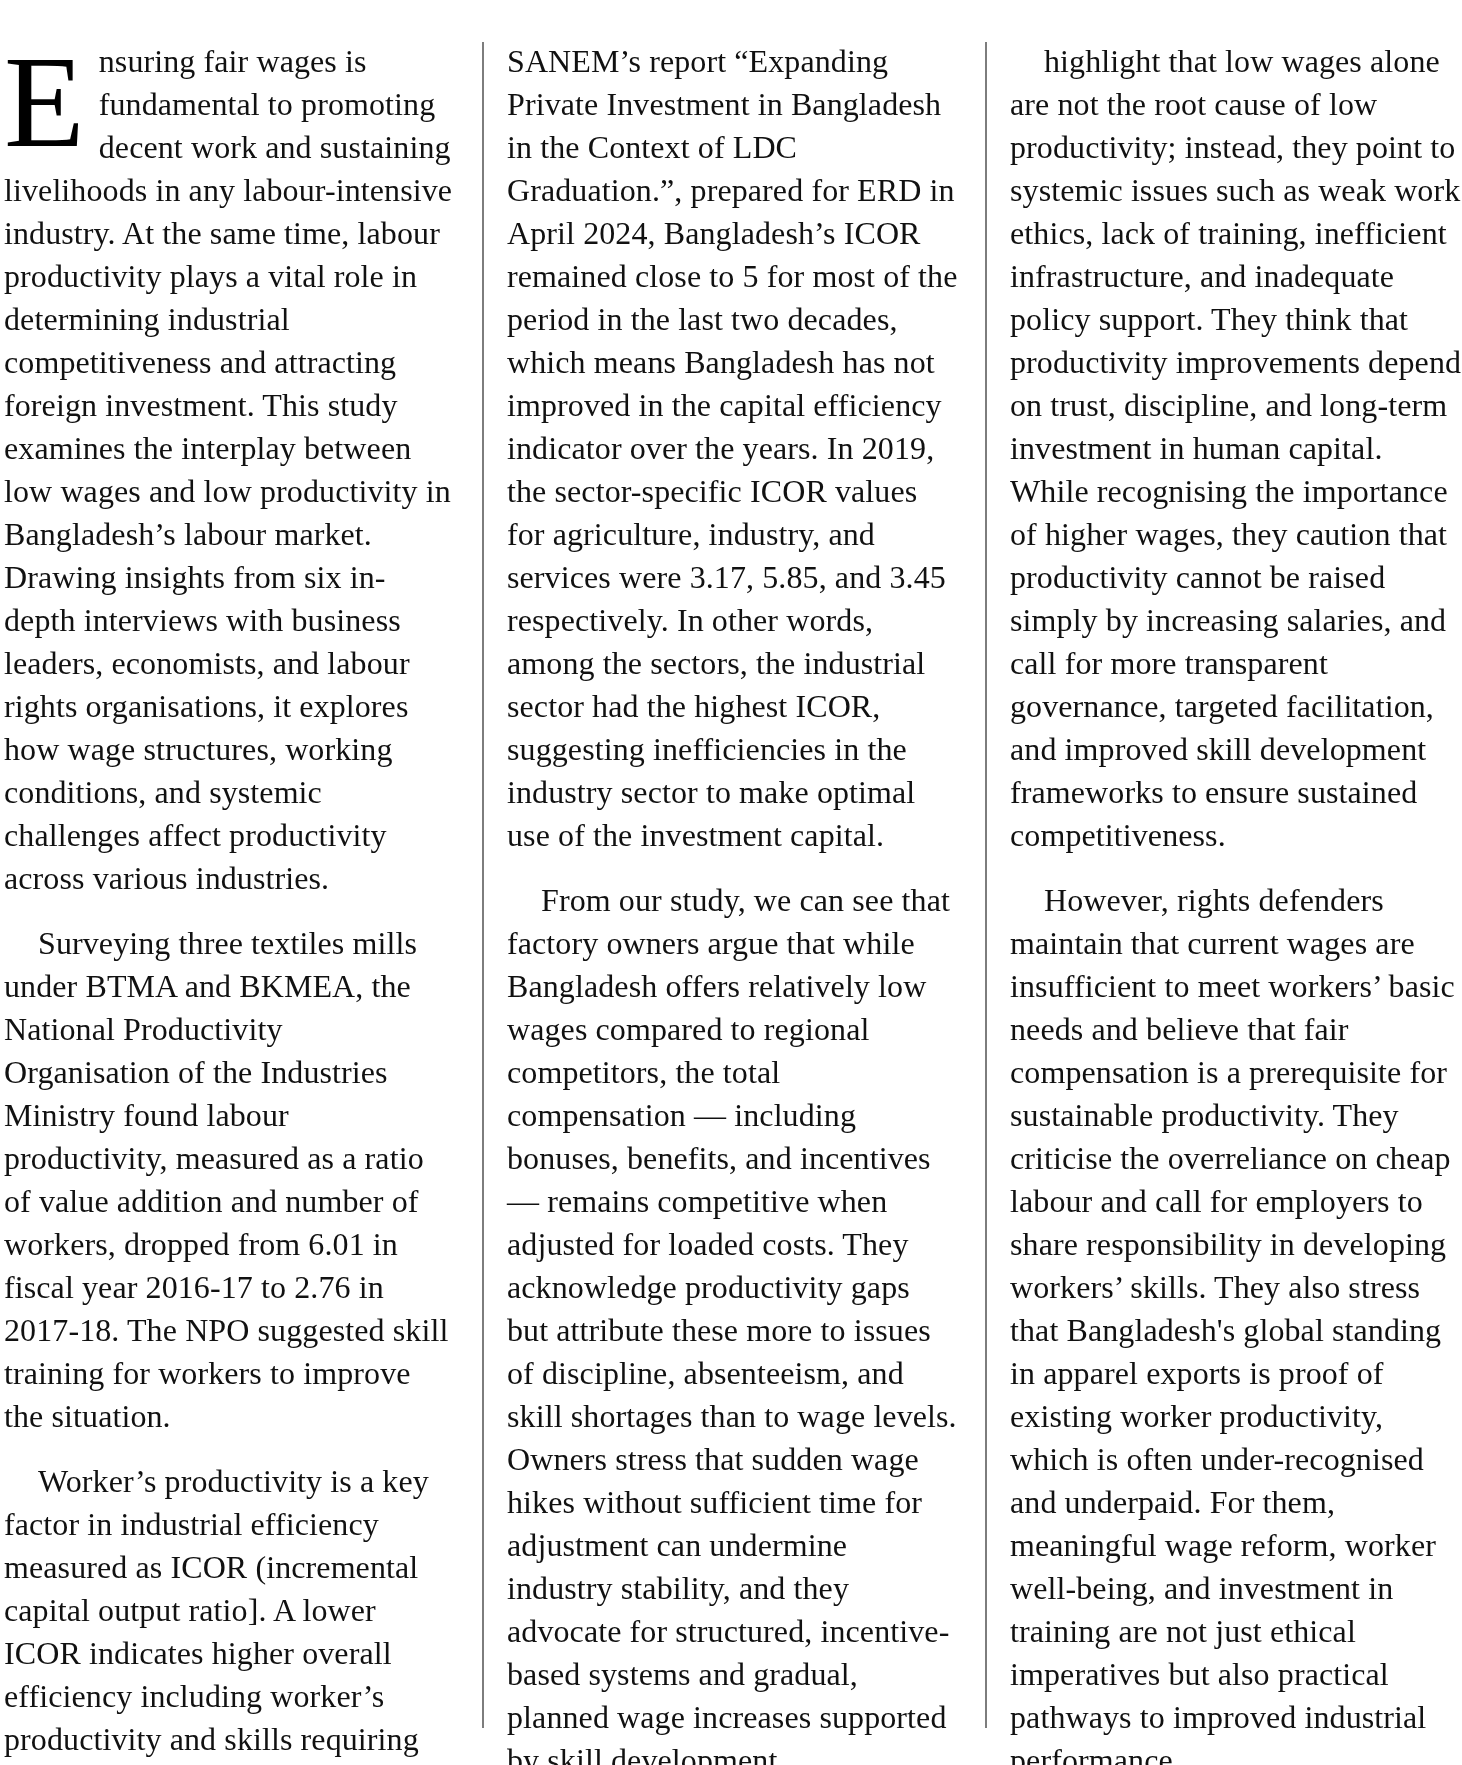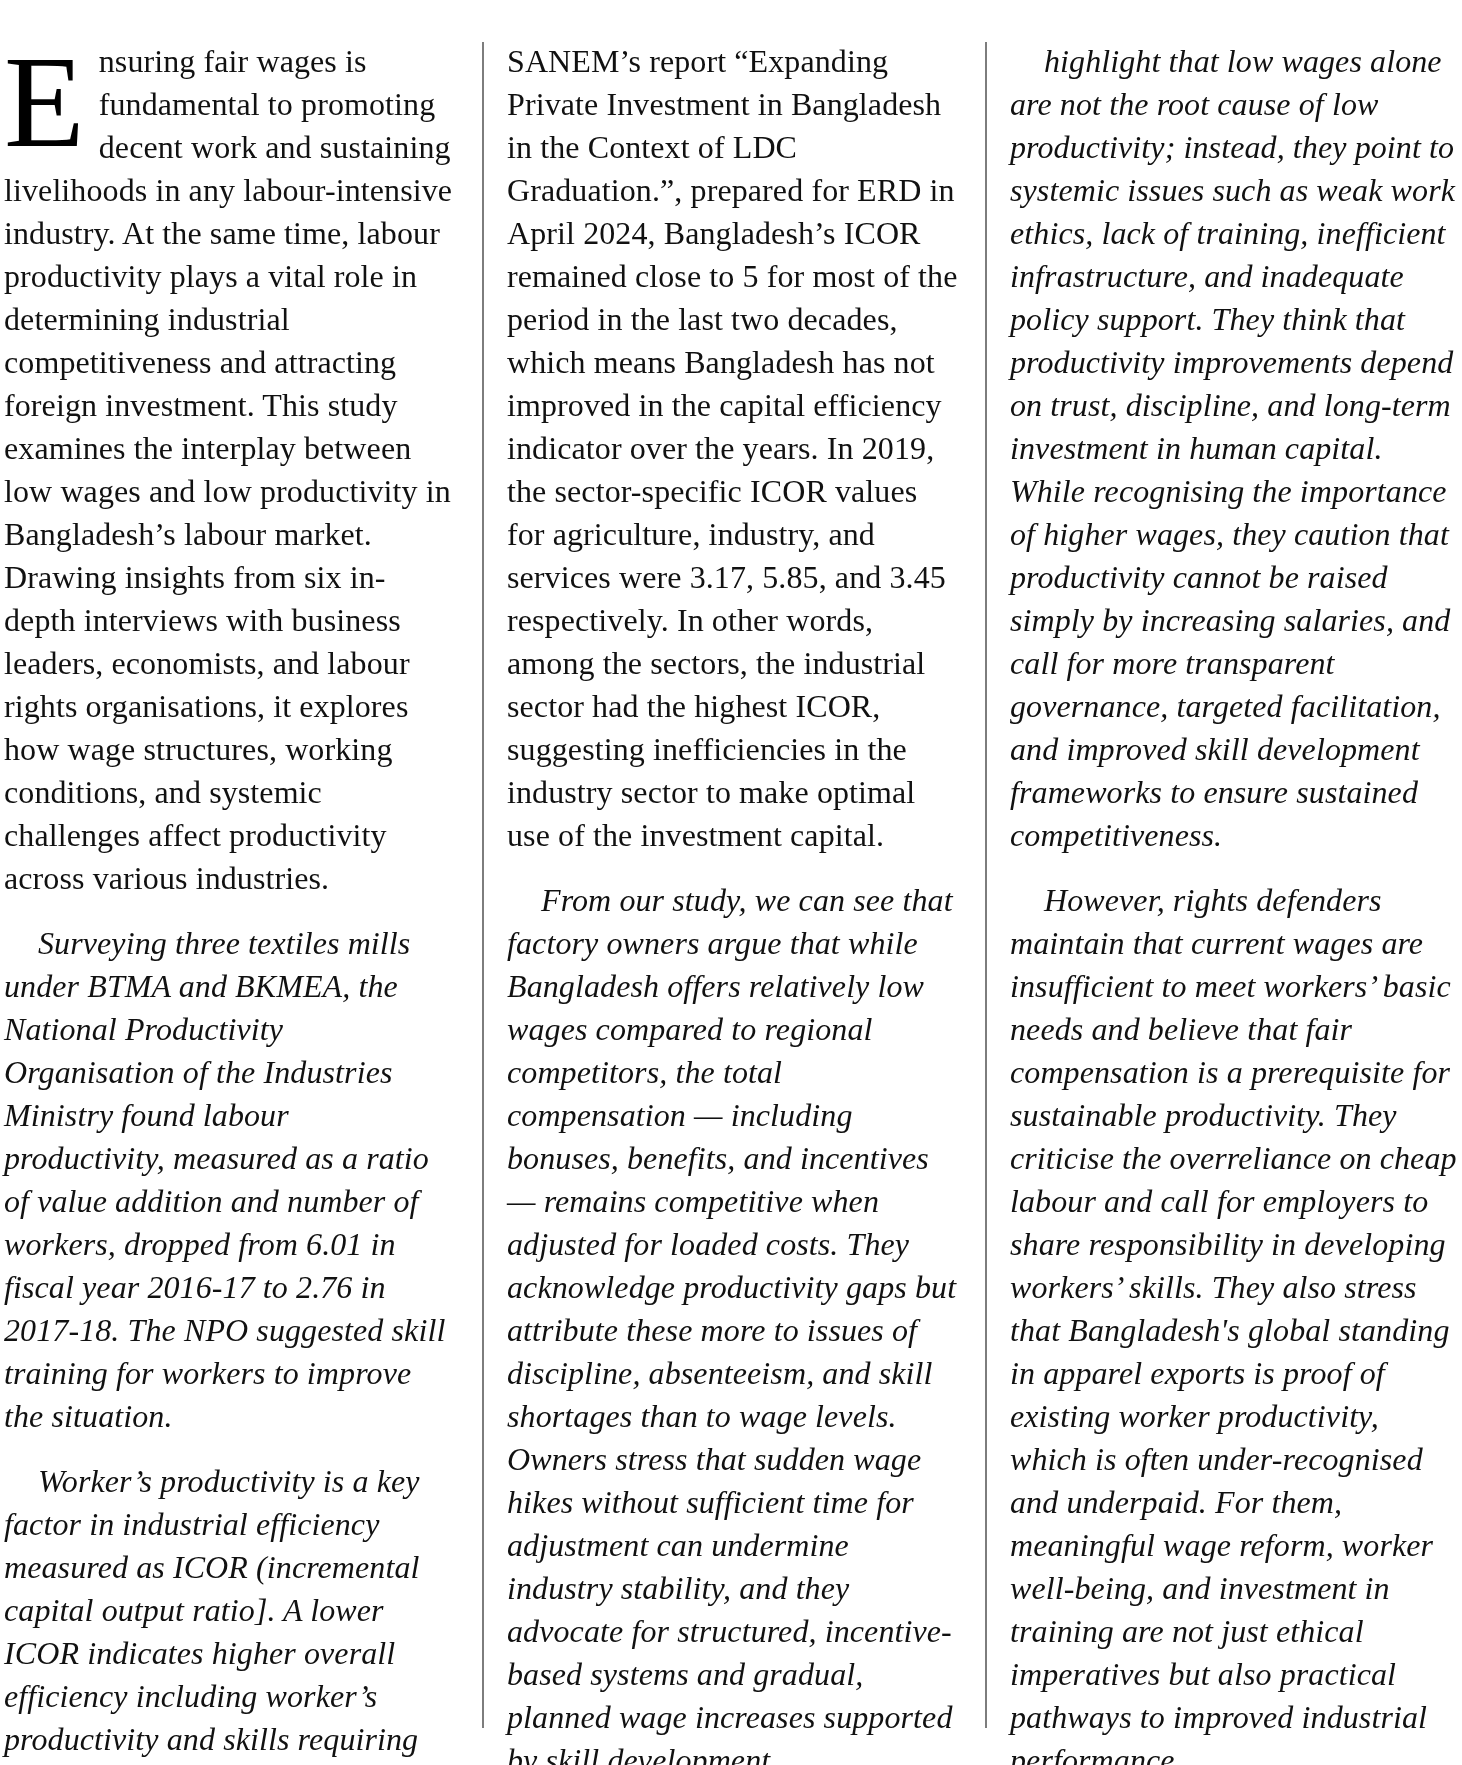--- a/index.html
+++ b/index.html
@@ -37,21 +37,20 @@
     height: 1686px;
     background: #7d7d7d;
     margin: 2px 23px 0 26px;
   }
   .col p {
     margin: 0 0 22px 0;
     padding: 0;
   }
   .col p.indent {
     text-indent: 34px;
-    font-style: italic;
   }
   .dropcap {
     float: left;
     font-size: 132px;
     line-height: 0.9;
     padding: 0 14px 0 0;
     margin: 3px 0 -12px 0;
     color: #000000;
     font-weight: 400;
   }

